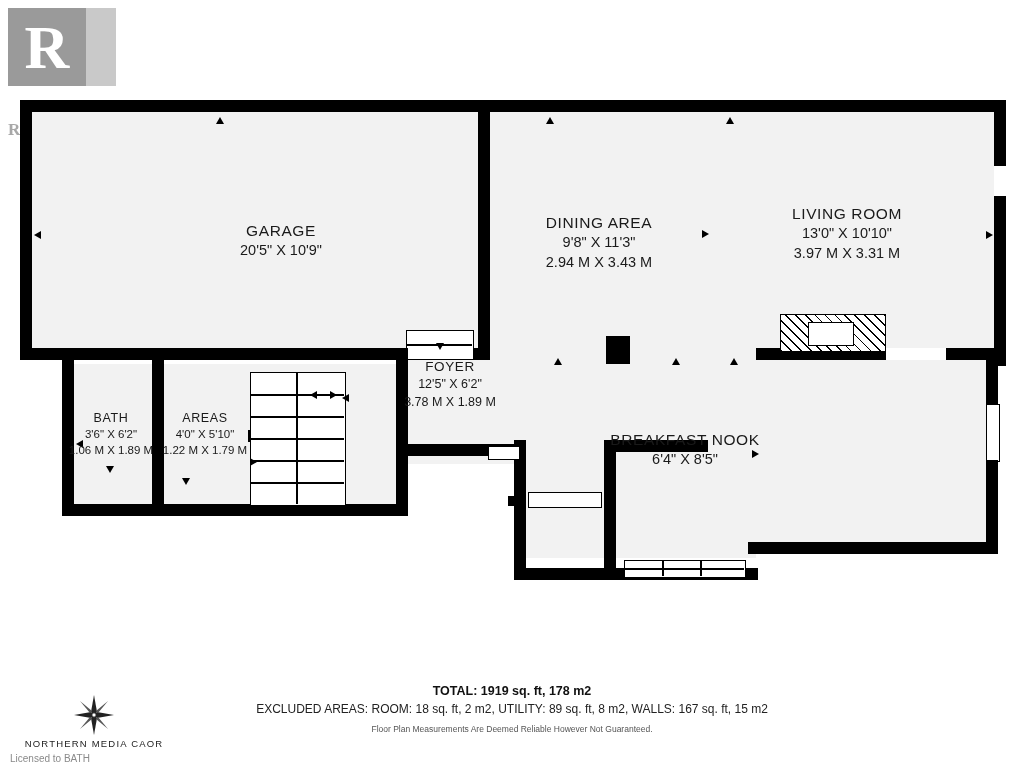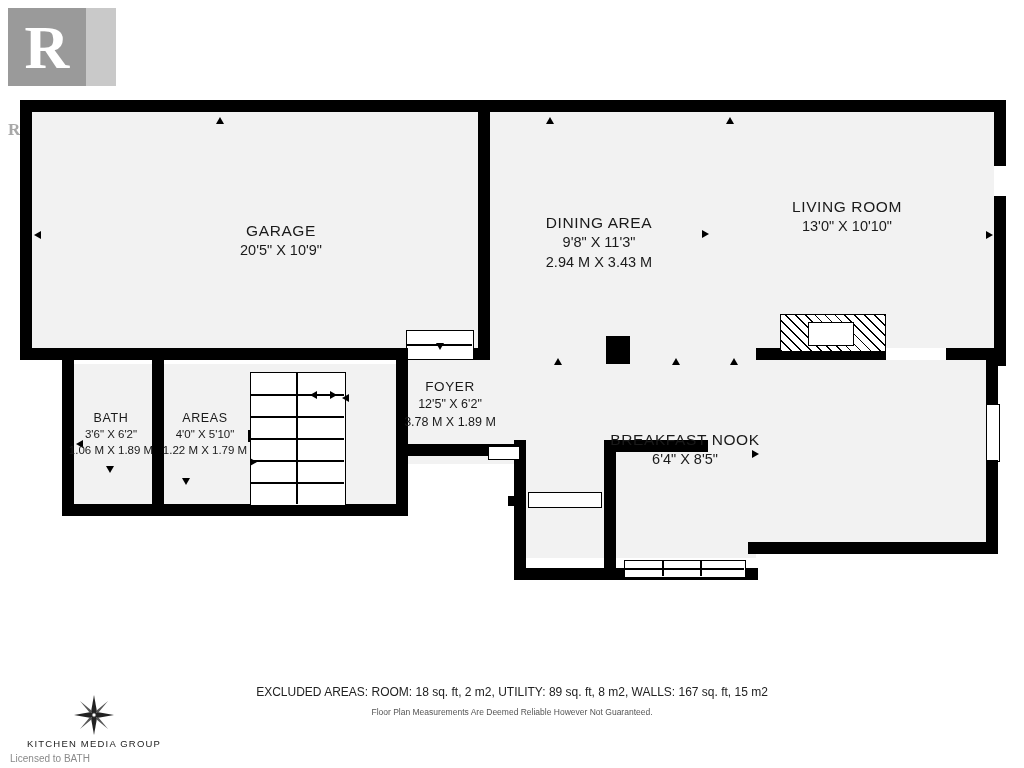--- a/index.html
+++ b/index.html
@@ -319,66 +319,68 @@
     <div class="name">GARAGE</div>
     <div class="dim">20'5" X 10'9"</div>
   </div>
 
   <div class="room-label" style="left:474px; top:212px; width:250px;">
     <div class="name">DINING AREA</div>
     <div class="dim">9'8" X 11'3"</div>
     <div class="dim">2.94 M X 3.43 M</div>
   </div>
 
-  <div class="room-label" style="left:722px; top:196px; width:250px;">
+  <div class="room-label" style="left:722px; top:203px; width:250px;">
     <div class="name">LIVING ROOM</div>
     <div class="dim">13'0" X 10'10"</div>
+    <div class="dim">3.97 M X 3.31 M</div>
   </div>
 
   <div class="room-label tiny" style="left:46px; top:410px; width:130px;">
     <div class="name">BATH</div>
     <div class="dim">3'6" X 6'2"</div>
     <div class="dim">1.06 M X 1.89 M</div>
   </div>
 
   <div class="room-label tiny" style="left:140px; top:410px; width:130px;">
     <div class="name">AREAS</div>
     <div class="dim">4'0" X 5'10"</div>
     <div class="dim">1.22 M X 1.79 M</div>
   </div>
 
-  <div class="room-label small" style="left:370px; top:378px; width:160px;">
+  <div class="room-label small" style="left:370px; top:358px; width:160px;">
     <div class="name">FOYER</div>
     <div class="dim">12'5" X 6'2"</div>
     <div class="dim">3.78 M X 1.89 M</div>
   </div>
 
   <div class="room-label" style="left:570px; top:429px; width:230px;">
     <div class="name">BREAKFAST NOOK</div>
     <div class="dim">6'4" X 8'5"</div>
   </div>
 
 
   <div class="footer">
+    <div class="total">TOTAL: 1919 sq. ft, 178 m2</div>
     <div class="line">EXCLUDED AREAS: ROOM: 18 sq. ft, 2 m2, UTILITY: 89 sq. ft, 8 m2, WALLS: 167 sq. ft, 15 m2</div>
     <div class="disclaimer">Floor Plan Measurements Are Deemed Reliable However Not Guaranteed.</div>
   </div>
 
   <div class="brand">
     <div class="compass">
       <svg width="42" height="42" viewBox="0 0 42 42" aria-hidden="true">
         <polygon points="21,1 24,18 21,21 18,18" fill="#222"></polygon>
         <polygon points="21,41 24,24 21,21 18,24" fill="#222"></polygon>
         <polygon points="1,21 18,18 21,21 18,24" fill="#222"></polygon>
         <polygon points="41,21 24,18 21,21 24,24" fill="#222"></polygon>
         <polygon points="7,7 19,17 17,19" fill="#555"></polygon>
         <polygon points="35,7 25,19 23,17" fill="#555"></polygon>
         <polygon points="7,35 17,23 19,25" fill="#555"></polygon>
         <polygon points="35,35 23,25 25,23" fill="#555"></polygon>
         <circle cx="21" cy="21" r="2.2" fill="#fff" stroke="#222" stroke-width="1"></circle>
       </svg>
     </div>
-    <div class="brand-name">KITCHEN MEDIA GROUP</div>
+    <div class="brand-name">NORTHERN MEDIA CAOR</div>
   </div>
 
   <div class="license">Licensed to BATH</div>
 
 </div>
 
 </body></html>

